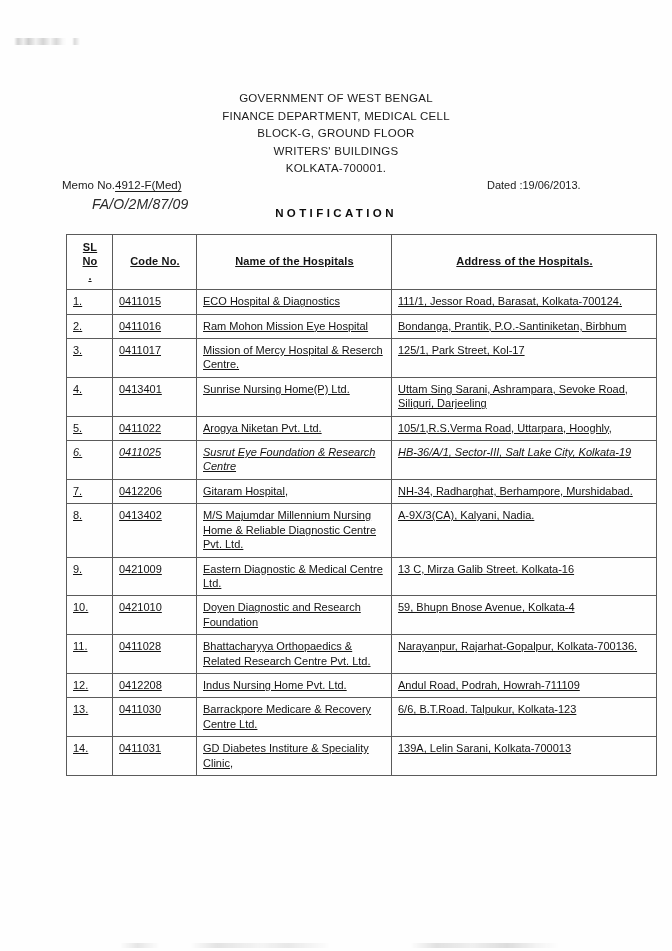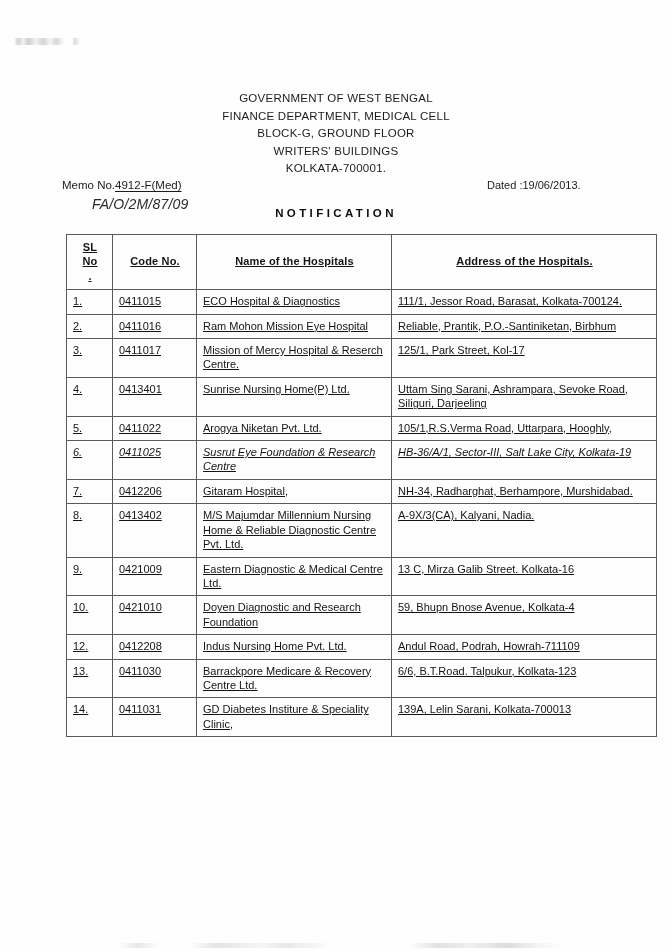--- a/index.html
+++ b/index.html
@@ -253,21 +253,21 @@
           <tr>
             <td class="cell-sl">1.</td>
             <td class="cell-code">0411015</td>
             <td class="cell-name">ECO Hospital &amp; Diagnostics</td>
             <td class="cell-addr">111/1, Jessor Road, Barasat, Kolkata-700124.</td>
           </tr>
           <tr>
             <td class="cell-sl">2.</td>
             <td class="cell-code">0411016</td>
             <td class="cell-name">Ram Mohon Mission Eye Hospital</td>
-            <td class="cell-addr">Reliable, Prantik, P.O.-Santiniketan, Birbhum</td>
+            <td class="cell-addr">Bondanga, Prantik, P.O.-Santiniketan, Birbhum</td>
           </tr>
           <tr>
             <td class="cell-sl">3.</td>
             <td class="cell-code">0411017</td>
             <td class="cell-name">Mission of Mercy Hospital &amp; Reserch Centre.</td>
             <td class="cell-addr">125/1, Park Street, Kol-17</td>
           </tr>
           <tr>
             <td class="cell-sl">4.</td>
             <td class="cell-code">0413401</td>
@@ -304,20 +304,26 @@
             <td class="cell-name">Eastern Diagnostic &amp; Medical Centre Ltd.</td>
             <td class="cell-addr">13 C, Mirza Galib Street. Kolkata-16</td>
           </tr>
           <tr>
             <td class="cell-sl">10.</td>
             <td class="cell-code">0421010</td>
             <td class="cell-name">Doyen Diagnostic and Research Foundation</td>
             <td class="cell-addr">59, Bhupn Bnose Avenue, Kolkata-4</td>
           </tr>
           <tr>
+            <td class="cell-sl">11.</td>
+            <td class="cell-code">0411028</td>
+            <td class="cell-name">Bhattacharyya Orthopaedics &amp; Related Research Centre Pvt. Ltd.</td>
+            <td class="cell-addr">Narayanpur, Rajarhat-Gopalpur, Kolkata-700136.</td>
+          </tr>
+          <tr>
             <td class="cell-sl">12.</td>
             <td class="cell-code">0412208</td>
             <td class="cell-name">Indus Nursing Home Pvt. Ltd.</td>
             <td class="cell-addr">Andul Road, Podrah, Howrah-711109</td>
           </tr>
           <tr>
             <td class="cell-sl">13.</td>
             <td class="cell-code">0411030</td>
             <td class="cell-name">Barrackpore Medicare &amp; Recovery Centre Ltd.</td>
             <td class="cell-addr">6/6, B.T.Road. Talpukur, Kolkata-123</td>

